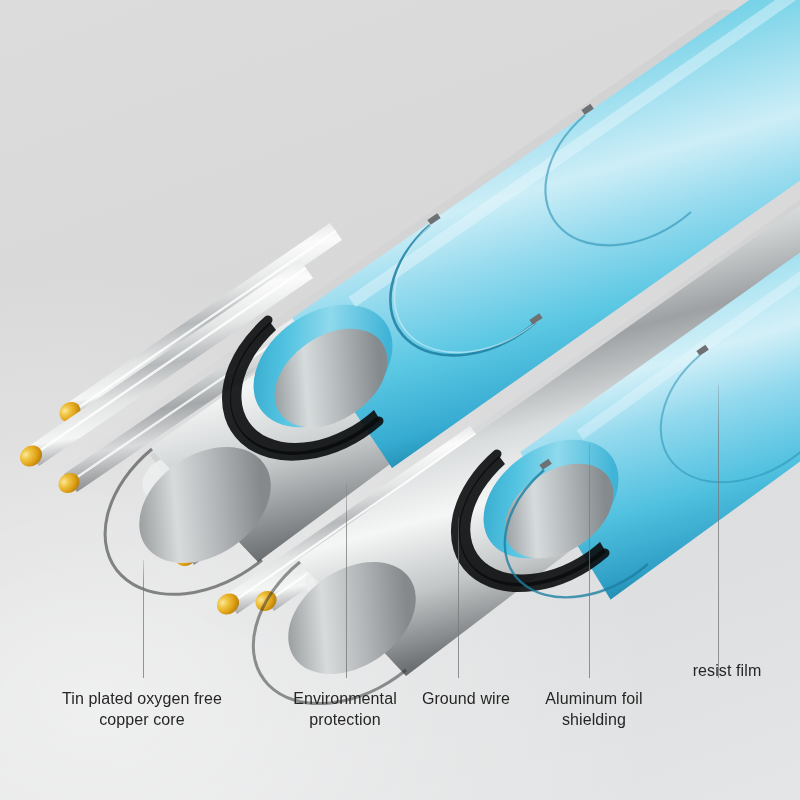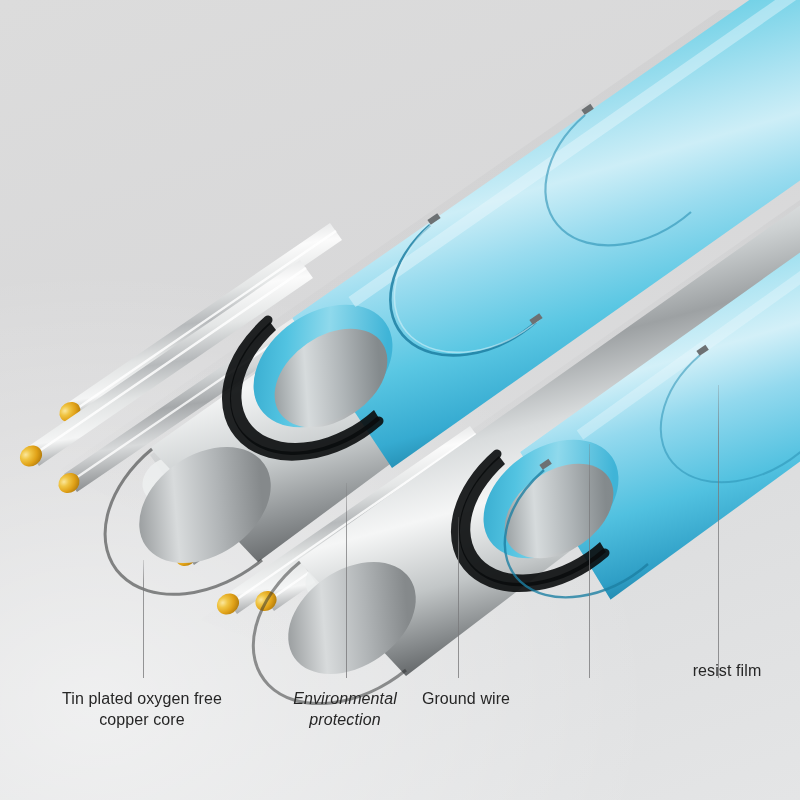--- a/index.html
+++ b/index.html
@@ -309,18 +309,20 @@
   </svg>
 
   <div class="leader" id="leader-0" style="left: 143px; top: 560px; height: 118px;"></div>
   <div class="leader" id="leader-1" style="left: 346px; top: 483px; height: 195px;"></div>
   <div class="leader" id="leader-2" style="left: 458px; top: 517px; height: 161px;"></div>
   <div class="leader" id="leader-3" style="left: 589px; top: 444px; height: 234px;"></div>
   <div class="leader" id="leader-4" style="left: 718px; top: 385px; height: 293px;"></div>
 
   <div class="label" id="label-0" style="left: 142px; top: 688px;">Tin plated oxygen free
 copper core</div>
-  <div class="label" id="label-1" style="left: 345px; top: 688px; font-style: italic;">Environmental
+  <div class="label" id="label-1" style="left: 345px; top: 688px;">Environmental
 protection</div>
   <div class="label" id="label-2" style="left: 466px; top: 688px; text-align: center;">Ground wire</div>
+  <div class="label" id="label-3" style="left: 594px; top: 688px;">Aluminum foil
+shielding</div>
   <div class="label" id="label-4" style="left: 727px; top: 660px;">resist film</div>
 
 </div>
 
 </body></html>

